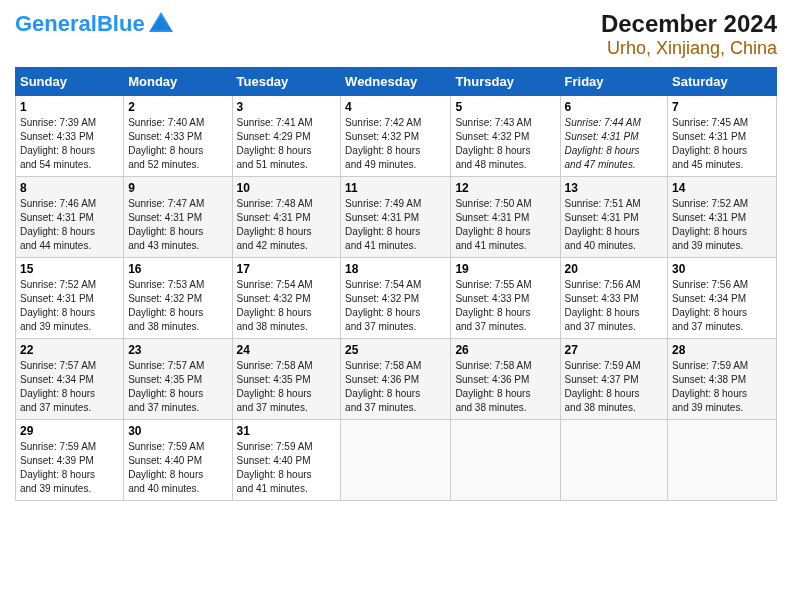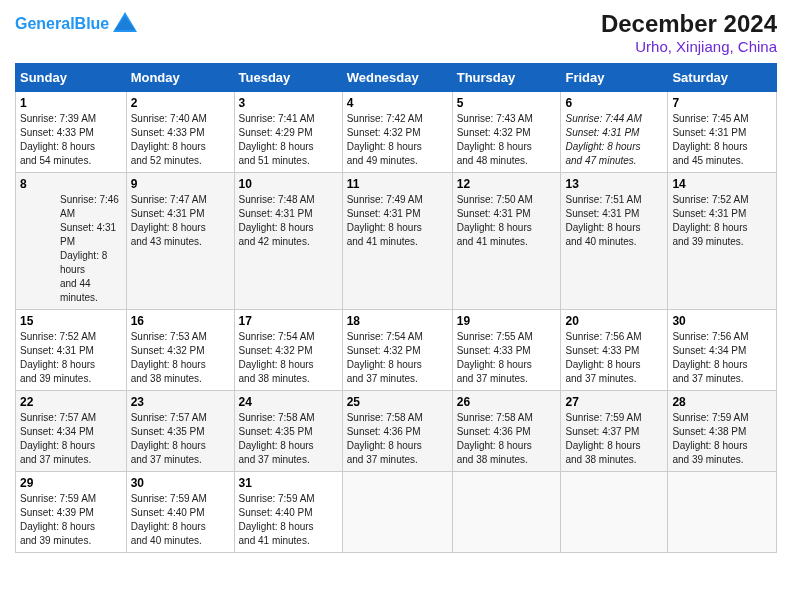--- a/index.html
+++ b/index.html
@@ -18,21 +18,21 @@
       display: flex;
       justify-content: space-between;
       align-items: flex-start;
       margin-bottom: 8px;
     }
     .logo {
       display: flex;
       align-items: center;
     }
     .logo-text {
-      font-size: 16px;
+      font-size: 22px;
       font-weight: bold;
       color: #1a1a1a;
       line-height: 1;
     }
     .logo-text span {
       color: #2196F3;
     }
     .logo-icon {
       width: 28px;
       height: 28px;
@@ -40,22 +40,22 @@
     }
     .title-area {
       text-align: right;
     }
     .month-title {
       font-size: 24px;
       font-weight: bold;
       color: #1a1a1a;
     }
     .location {
-      font-size: 15px;
-      color: #6d28d9;
+      font-size: 18px;
+      color: #a16207;
     }
     table {
       width: 100%;
       border-collapse: collapse;
       font-size: 11px;
     }
     thead tr th {
       background-color: #1565C0;
       color: #fff;
       padding: 6px 4px;
@@ -174,21 +174,21 @@
             <span class="day-num">7</span>
             <div class="day-info" style="white-space: pre-line;">Sunrise: 7:45 AM
 Sunset: 4:31 PM
 Daylight: 8 hours
 and 45 minutes.</div>
           </td>
         </tr>
         <tr>
           <td>
             <span class="day-num">8</span>
-            <div class="day-info" style="white-space: pre-line; margin-left: 40px;">Sunrise: 7:46 AM
+            <div class="day-info" style="white-space: pre-line;">Sunrise: 7:46 AM
 Sunset: 4:31 PM
 Daylight: 8 hours
 and 44 minutes.</div>
           </td>
           <td>
             <span class="day-num">9</span>
             <div class="day-info" style="white-space: pre-line;">Sunrise: 7:47 AM
 Sunset: 4:31 PM
 Daylight: 8 hours
 and 43 minutes.</div>

